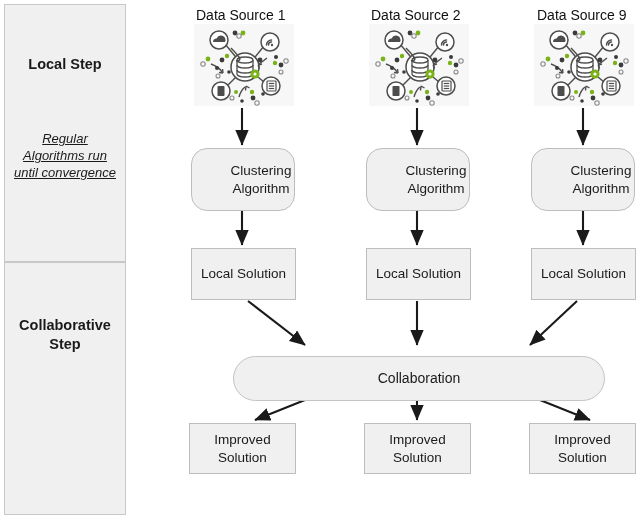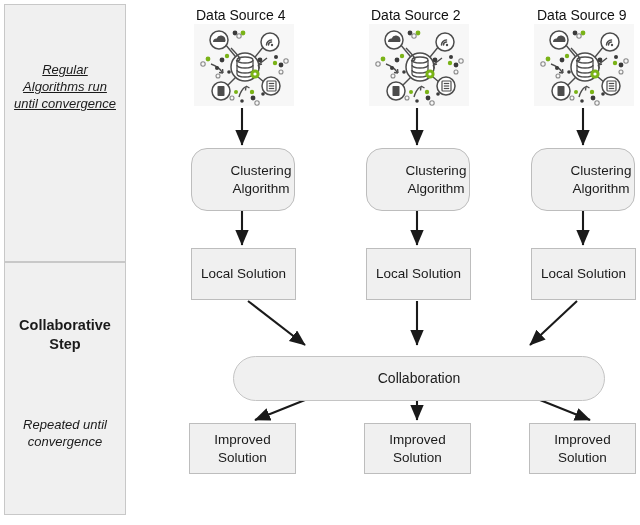--- a/index.html
+++ b/index.html
@@ -88,29 +88,29 @@
     position: absolute;
     left: 0; top: 0;
     width: 640px; height: 525px;
     pointer-events: none;
   }
 </style>
 </head>
 <body>
 
 <div class="panel" id="panel-local">
+  <div class="panel-title">Local Step</div>
   <div class="panel-sub">Regular Algorithms run until convergence</div>
 </div>
 
 <div class="panel" id="panel-collab">
   <div class="panel-title">Collaborative Step</div>
-  <div class="panel-sub">Repeated until convergence</div>
-</div>
-
-<div class="ds-label" style="left:196px; top:7px;">Data Source 4</div>
+</div>
+
+<div class="ds-label" style="left:196px; top:7px;">Data Source 1</div>
 <div class="ds-label" style="left:371px; top:7px;">Data Source 2</div>
 <div class="ds-label" style="left:537px; top:7px;">Data Source 9</div>
 
 <div class="ds-icon" style="left:194px; top:24px; width:100px; height:82px;">
   <svg viewBox="0 0 100 82" xmlns="http://www.w3.org/2000/svg">
     <g stroke="#4d4d4d" fill="none" stroke-width="1.4">
       <line x1="31" y1="20" x2="46" y2="38"></line>
       <line x1="70" y1="22" x2="57" y2="38"></line>
       <line x1="33" y1="62" x2="45" y2="50"></line>
       <line x1="70" y1="58" x2="58" y2="48"></line>

